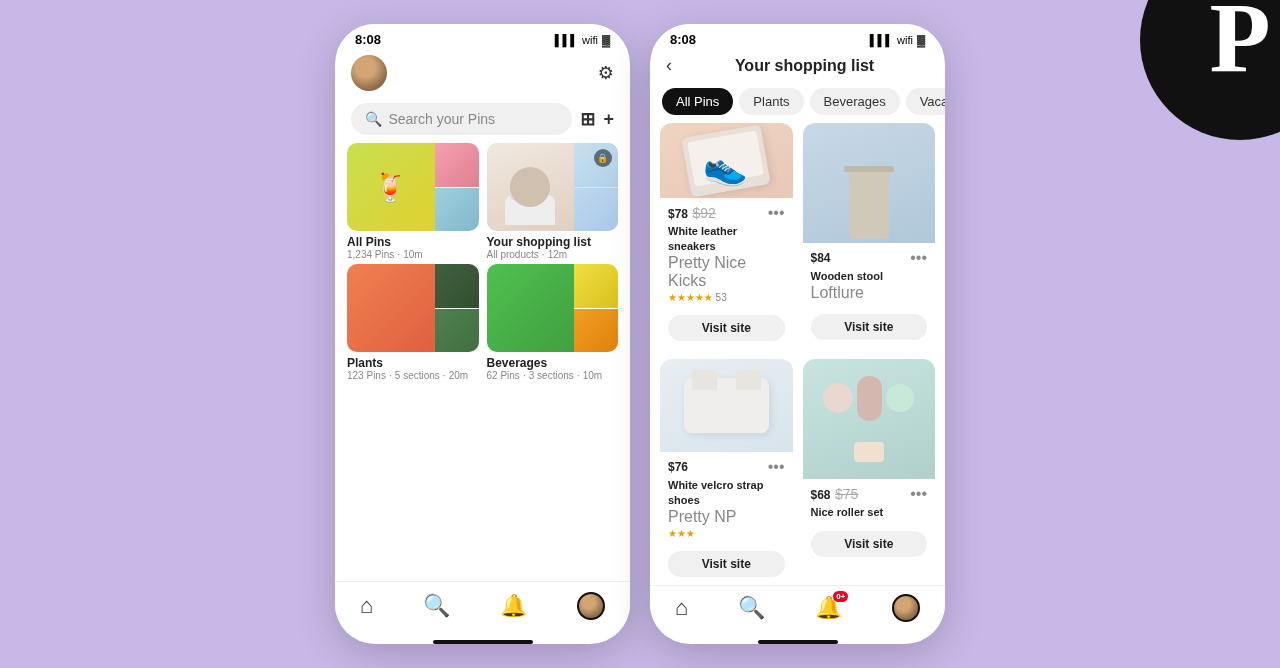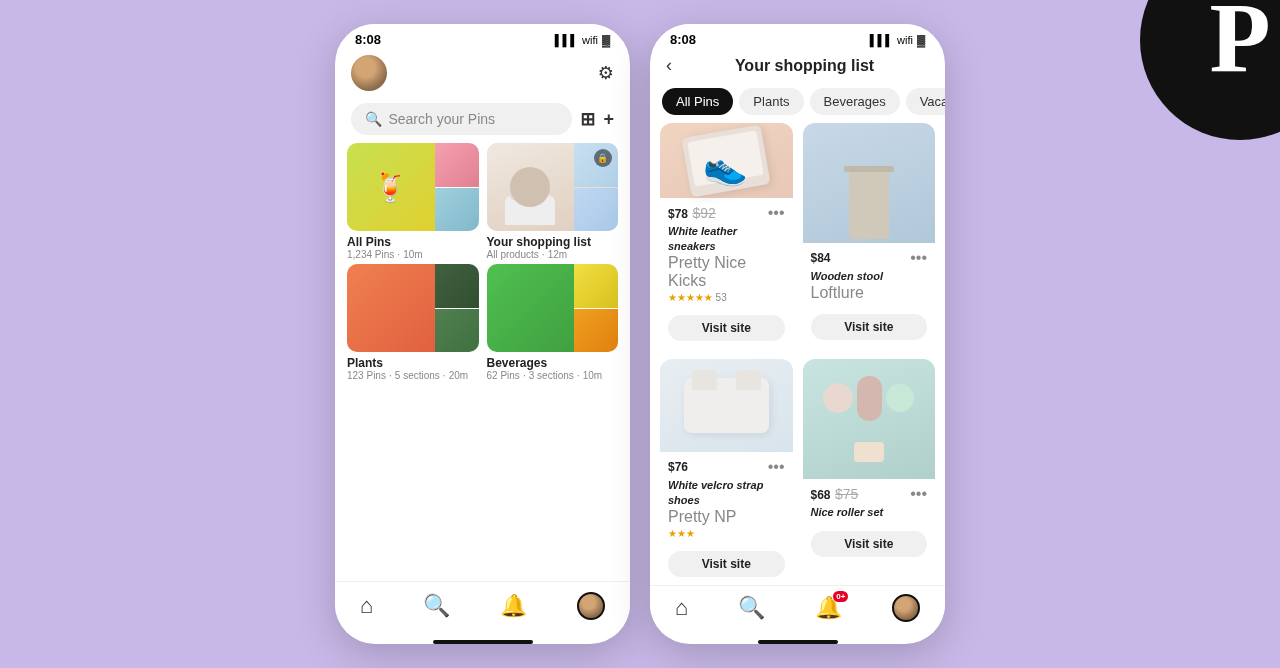--- a/index.html
+++ b/index.html
@@ -432,21 +432,20 @@
     .more-dots {
       color: #888;
       font-size: 16px;
     }
     .product-name {
       font-size: 11px;
       font-weight: 600;
       color: #222;
       margin-top: 2px;
       line-height: 1.3;
-      font-style: italic;
     }
     .product-brand {
       font-size: 16px;
       color: #888;
       margin-top: 1px;
     }
     .stars {
       color: #e8a000;
       font-size: 10px;
       margin-top: 2px;

